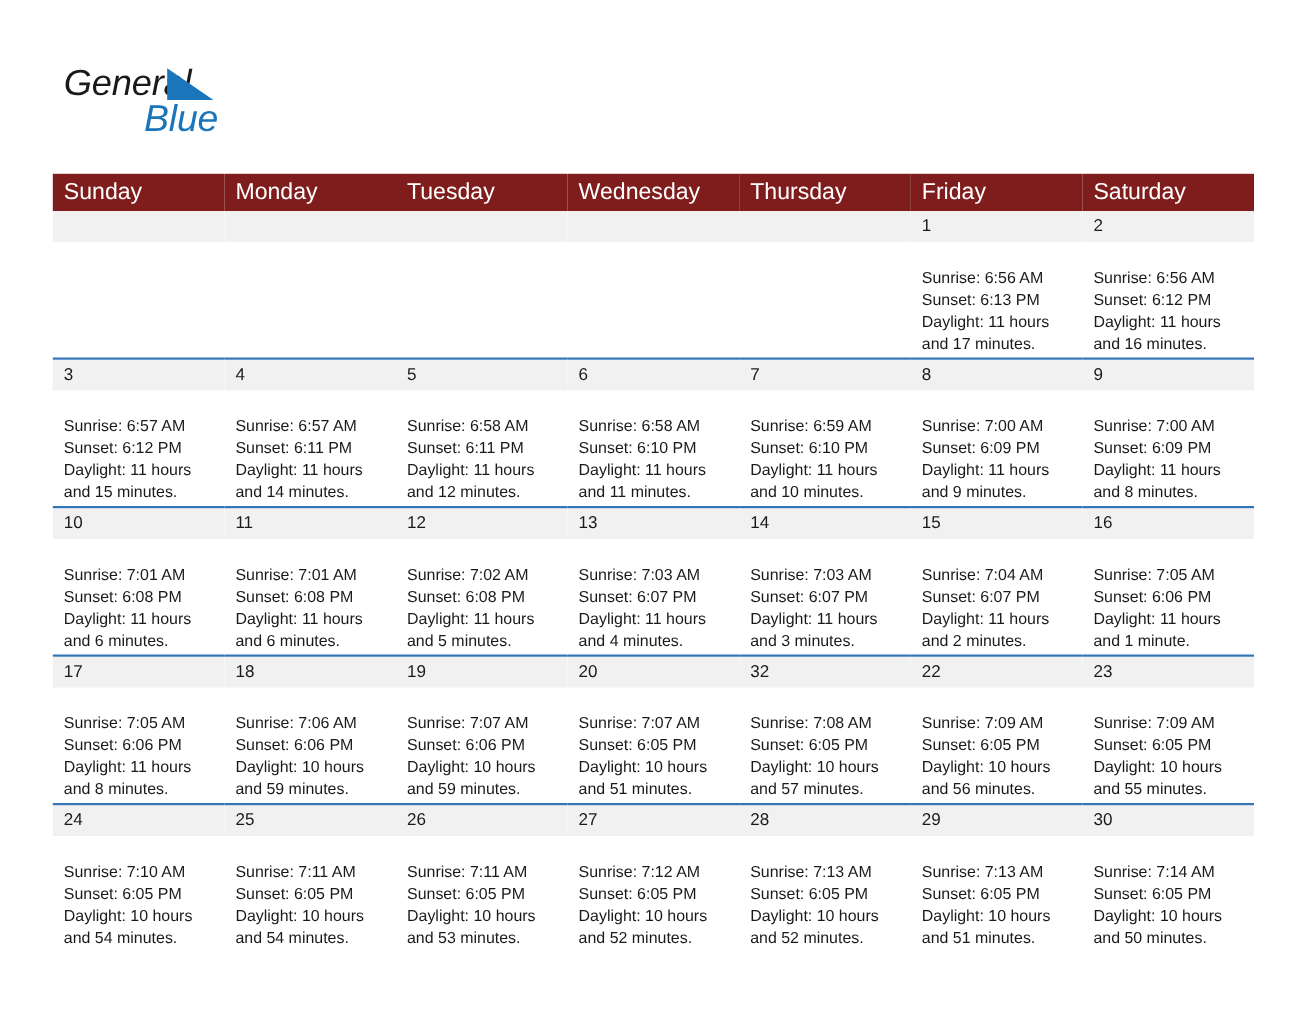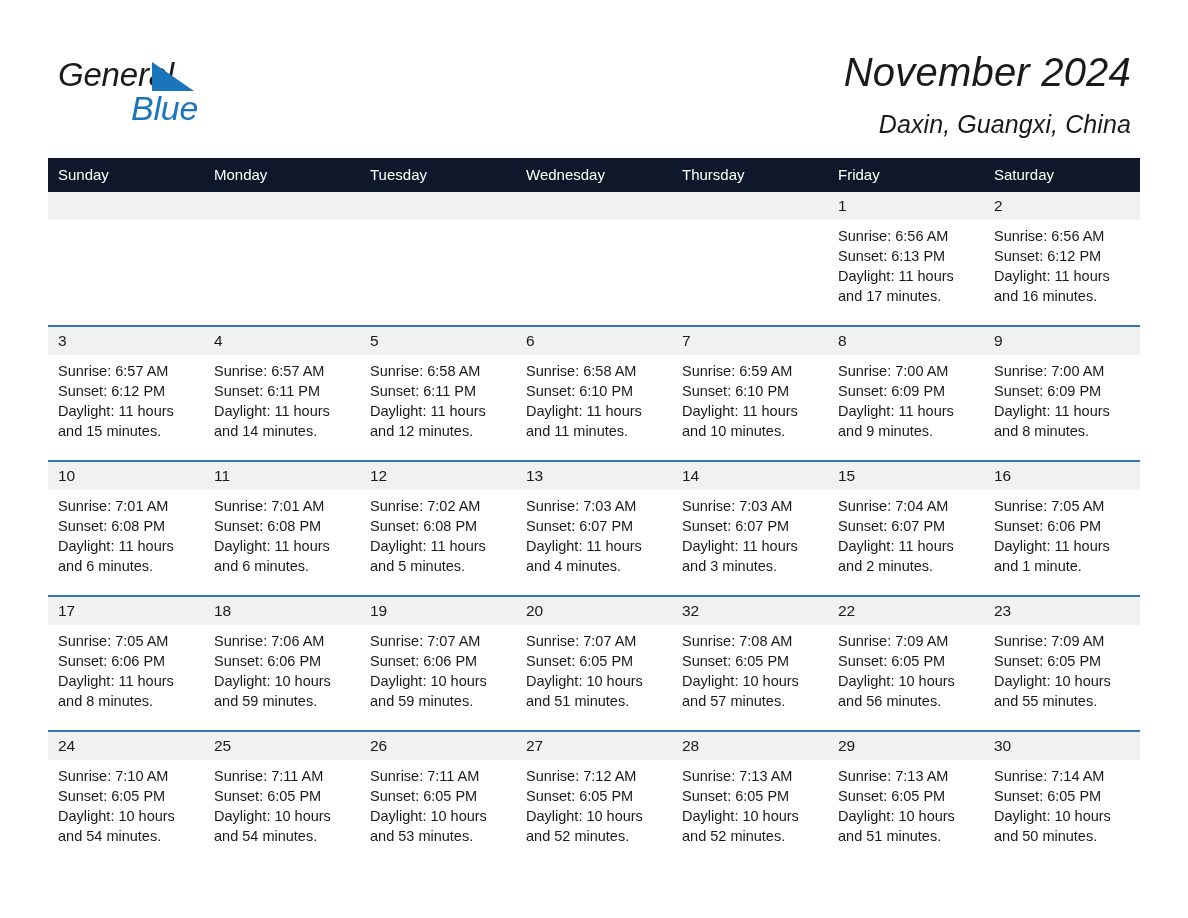--- a/index.html
+++ b/index.html
@@ -92,24 +92,24 @@
   
   .calendar {
     position: absolute;
     left: 48px;
     top: 158px;
     width: 1092px;
     border-collapse: collapse;
     table-layout: fixed;
   }
   .calendar th {
-    background: #0f172a;
+    background: #7f1d1d;
     color: #ffffff;
     font-weight: normal;
-    font-size: 15px;
+    font-size: 21px;
     line-height: 18px;
     text-align: left;
     padding: 8px 0 8px 10px;
     height: 17px;
     border: none;
   }
   .calendar td {
     vertical-align: top;
     padding: 0;
     border: none;
@@ -132,21 +132,21 @@
     line-height: 18px;
     padding: 5px 0 5px 10px;
     color: #1a1a1a;
     height: 18px;
     box-sizing: content-box;
   }
   .daynum.empty {
     color: transparent;
   }
   .dayinfo {
-    padding: 6px 10px 0 10px;
+    padding: 23px 10px 0 10px;
     font-size: 14.5px;
     line-height: 20px;
     color: #1a1a1a;
   }
   .dayinfo div {
     white-space: nowrap;
   }
   .dayinfo .daylight-line {
     white-space: normal;
   }
@@ -157,24 +157,20 @@
 <div class="page">
 
   <div class="header">
 
     <div class="logo">
       <span class="logo-general">General</span>
       <span class="logo-tri"></span>
       <span class="logo-blue">Blue</span>
     </div>
 
-    <div class="title-block">
-      <h1 class="cal-title">November 2024</h1>
-      <div class="cal-subtitle">Daxin, Guangxi, China</div>
-    </div>
 
   </div>
 
   <table class="calendar">
     <thead>
       <tr>
         <th>Sunday</th>
         <th>Monday</th>
         <th>Tuesday</th>
         <th>Wednesday</th>

